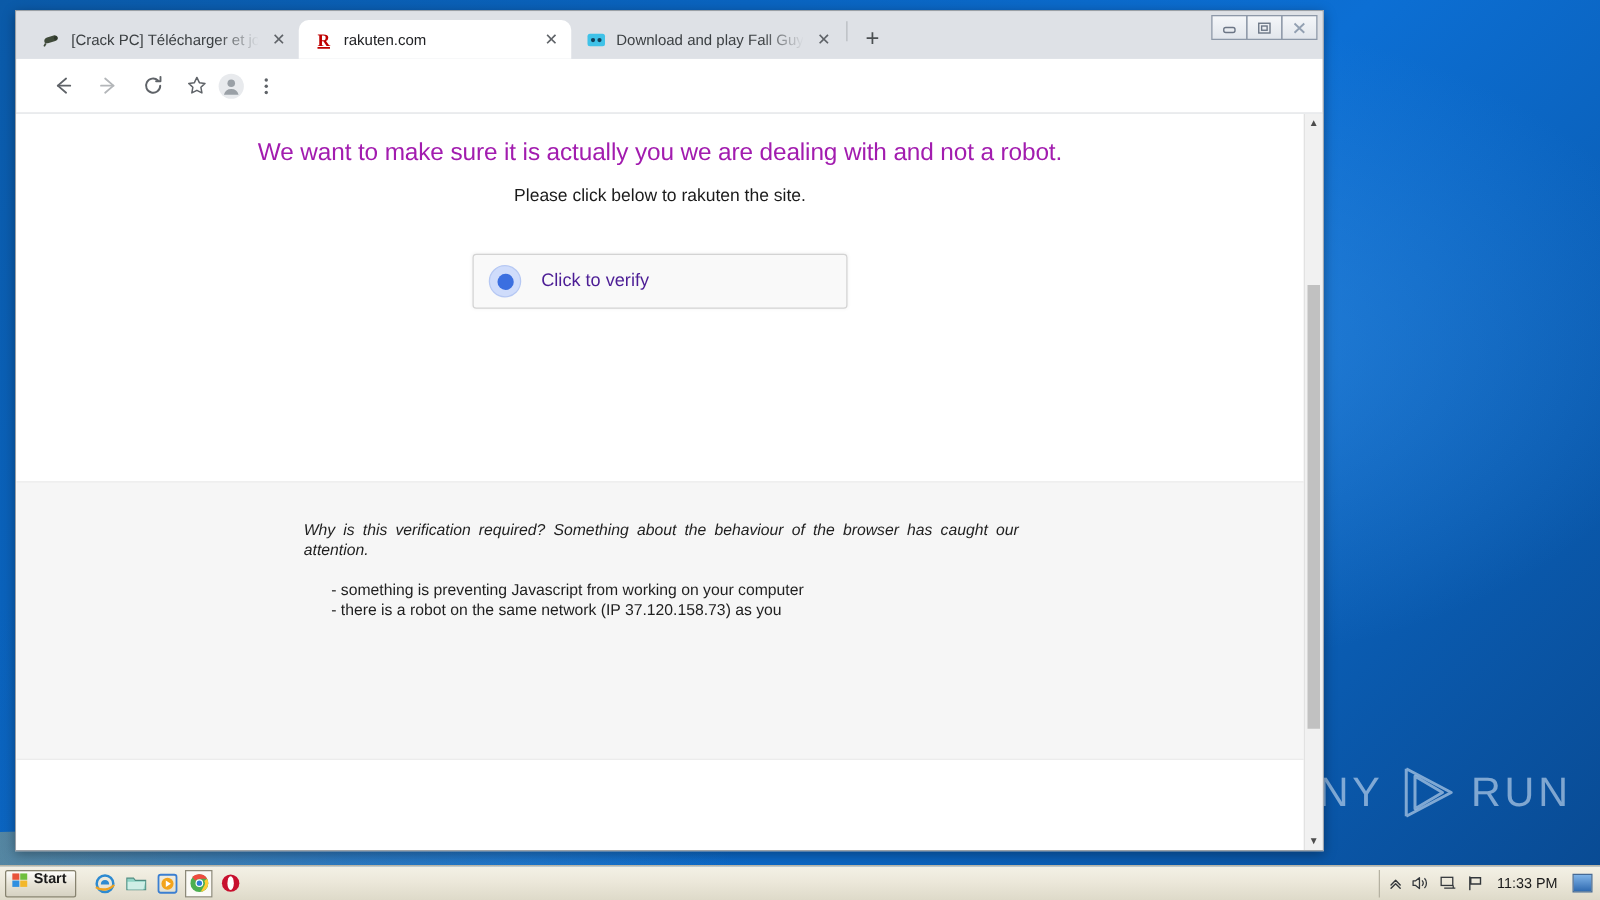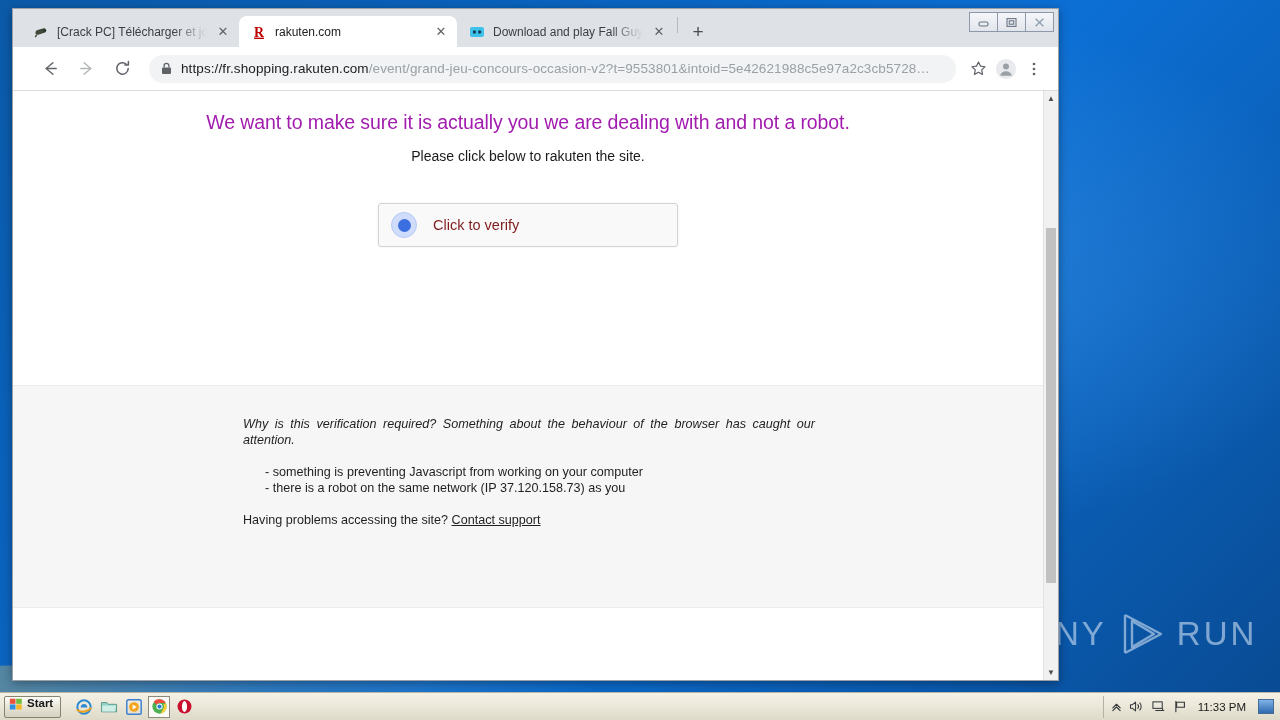--- a/index.html
+++ b/index.html
@@ -158,21 +158,21 @@
   #verify-radio {
     width: 26px; height: 26px; border-radius: 50%;
     background: #cfdcfb; border: 1px solid #b6c8f3;
     display:flex; align-items:center; justify-content:center;
     flex: 0 0 26px;
   }
   #verify-radio i {
     width: 13px; height: 13px; border-radius: 50%;
     background: #3b6fe0; display:block;
   }
-  #verify-label { font-size: 14.5px; color: #7f1d1d; }
+  #verify-label { font-size: 14.5px; color: #4c1d95; }
 
   #page-footer {
     background: #f6f6f6; border-top: 1px solid #ececec;
     border-bottom: 1px solid #ececec;
     height: 223px; padding: 30px 0 0 0;
   }
   #footer-inner {
     width: 572px; margin-left: 230px;
     font-size: 12.6px; color: #1f1f1f; line-height: 16px;
   }
@@ -320,27 +320,20 @@
         <path d="M14.5 10 H4" stroke="#b3b6b9" stroke-width="1.5" stroke-linecap="round"></path>
       </svg>
     </div>
     <div class="nav-btn">
       <svg width="19" height="19" viewBox="0 0 20 20">
         <path d="M16 10a6 6 0 1 1-1.9-4.4" fill="none" stroke="#5f6368" stroke-width="1.6" stroke-linecap="round"></path>
         <path d="M16.2 2.6 V6.3 H12.5" fill="none" stroke="#5f6368" stroke-width="1.6" stroke-linecap="round" stroke-linejoin="round"></path>
       </svg>
     </div>
 
-    <div id="omnibox">
-      <svg class="lock" width="11" height="13" viewBox="0 0 11 13">
-        <rect x="1" y="5.4" width="9" height="6.6" rx="1.1" fill="#5f6368"></rect>
-        <path d="M3.1 5.4 V3.7a2.4 2.4 0 0 1 4.8 0 V5.4" fill="none" stroke="#5f6368" stroke-width="1.3"></path>
-      </svg>
-      <span id="url-text"><span class="u-dark">https://fr.shopping.rakuten.com</span><span>/event/grand-jeu-concours-occasion-v2?t=9553801&amp;intoid=5e42621988c5e97a2c3cb5728…</span></span>
-    </div>
 
     <div class="tb-icon">
       <svg width="17" height="17" viewBox="0 0 20 20">
         <path d="M10 2.3 l2.35 4.9 5.3.7-3.85 3.7.95 5.3L10 14.4 5.25 16.9l.95-5.3L2.35 7.9l5.3-.7z" fill="none" stroke="#5f6368" stroke-width="1.4" stroke-linejoin="round"></path>
       </svg>
     </div>
     <div class="tb-icon">
       <svg width="22" height="22" viewBox="0 0 24 24">
         <circle cx="12" cy="12" r="11" fill="#e8eaed"></circle>
         <circle cx="12" cy="9.3" r="3.3" fill="#9aa0a6"></circle>
@@ -371,21 +364,20 @@
         </div>
       </div>
 
       <div id="page-footer">
         <div id="footer-inner">
           <p class="just">Why is this verification required? Something about the behaviour of the browser has caught our attention.</p>
           <ul>
             <li>- something is preventing Javascript from working on your computer</li>
             <li>- there is a robot on the same network (IP 37.120.158.73) as you</li>
           </ul>
-          <p><span>Having problems accessing the site? </span><a href="#" id="contact-link">Contact support</a></p>
         </div>
       </div>
 
       <div id="page-bottom"></div>
     </div>
 
     <div id="page-scroll">
       <div class="sb-arrow top">▲</div>
       <div id="sb-thumb"></div>
       <div class="sb-arrow bottom">▼</div>

